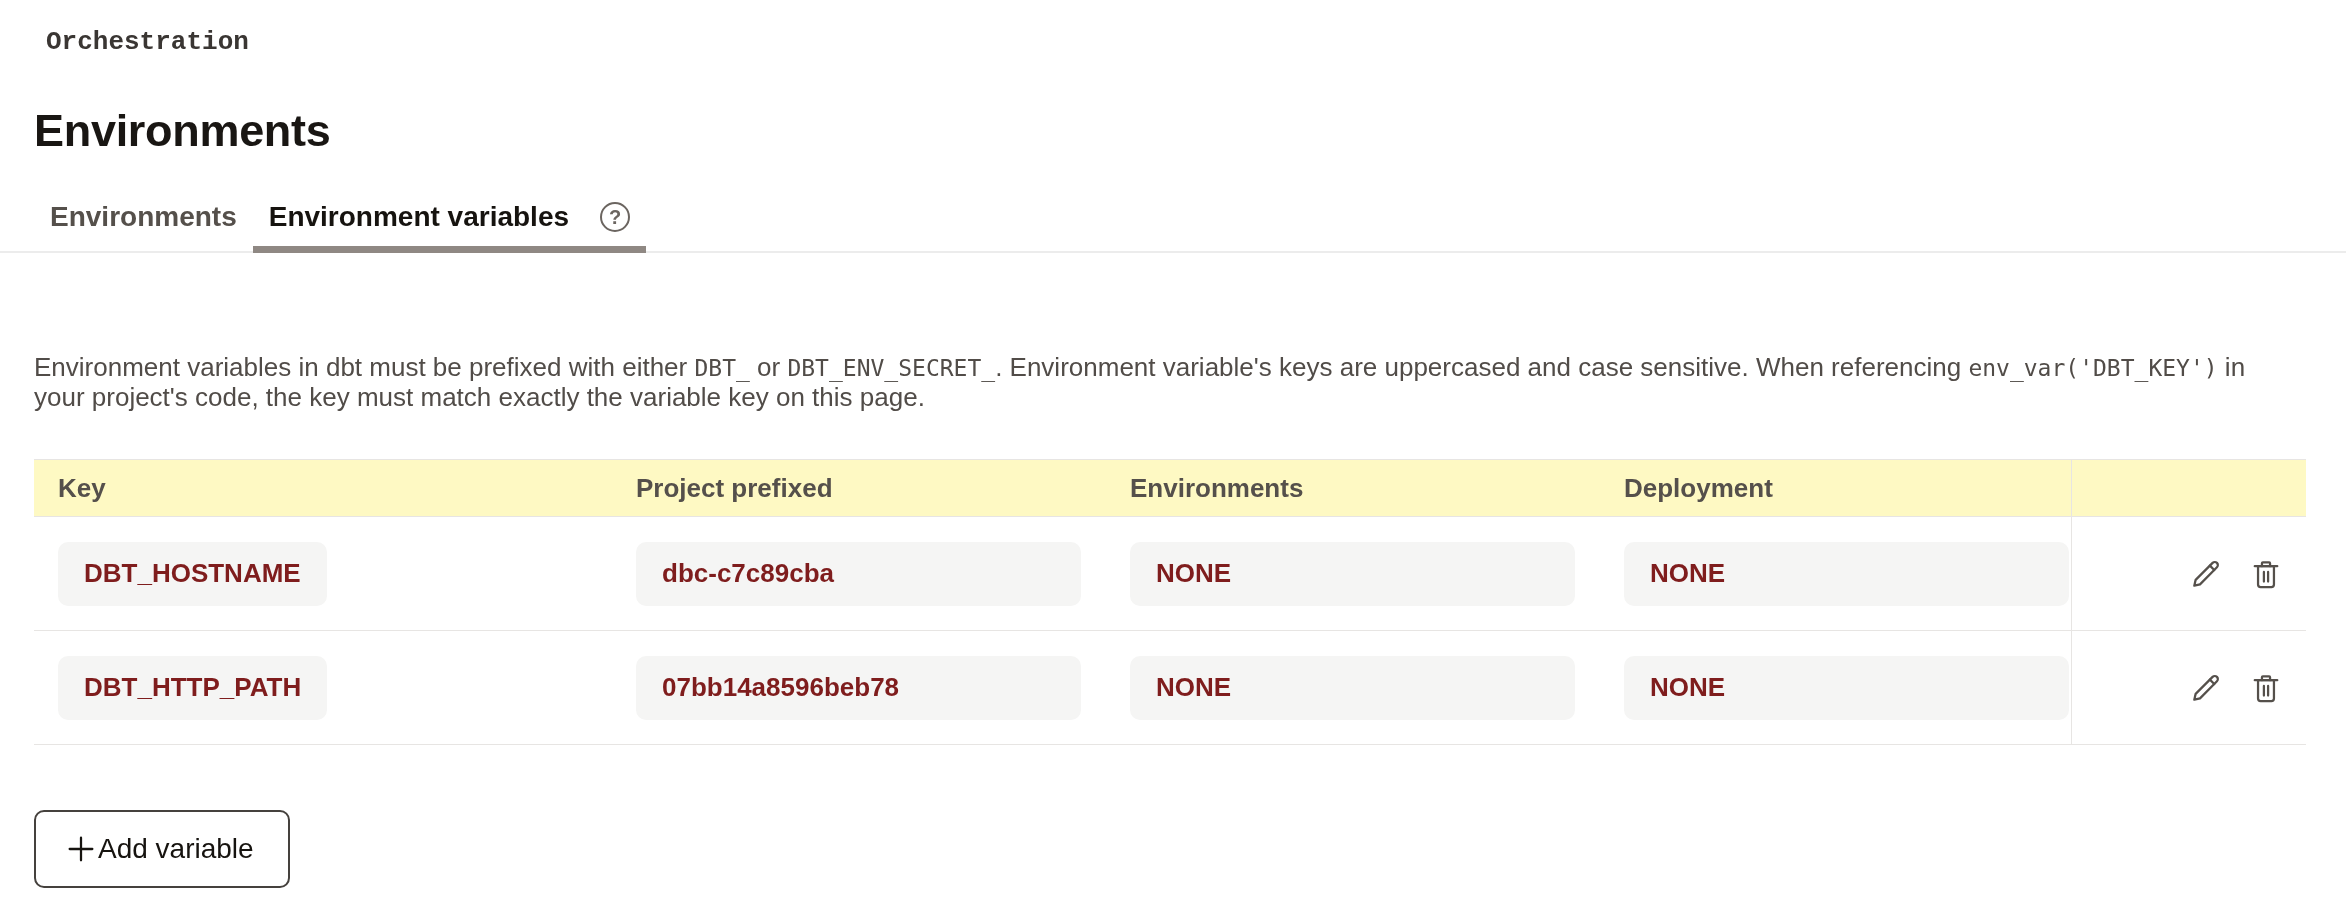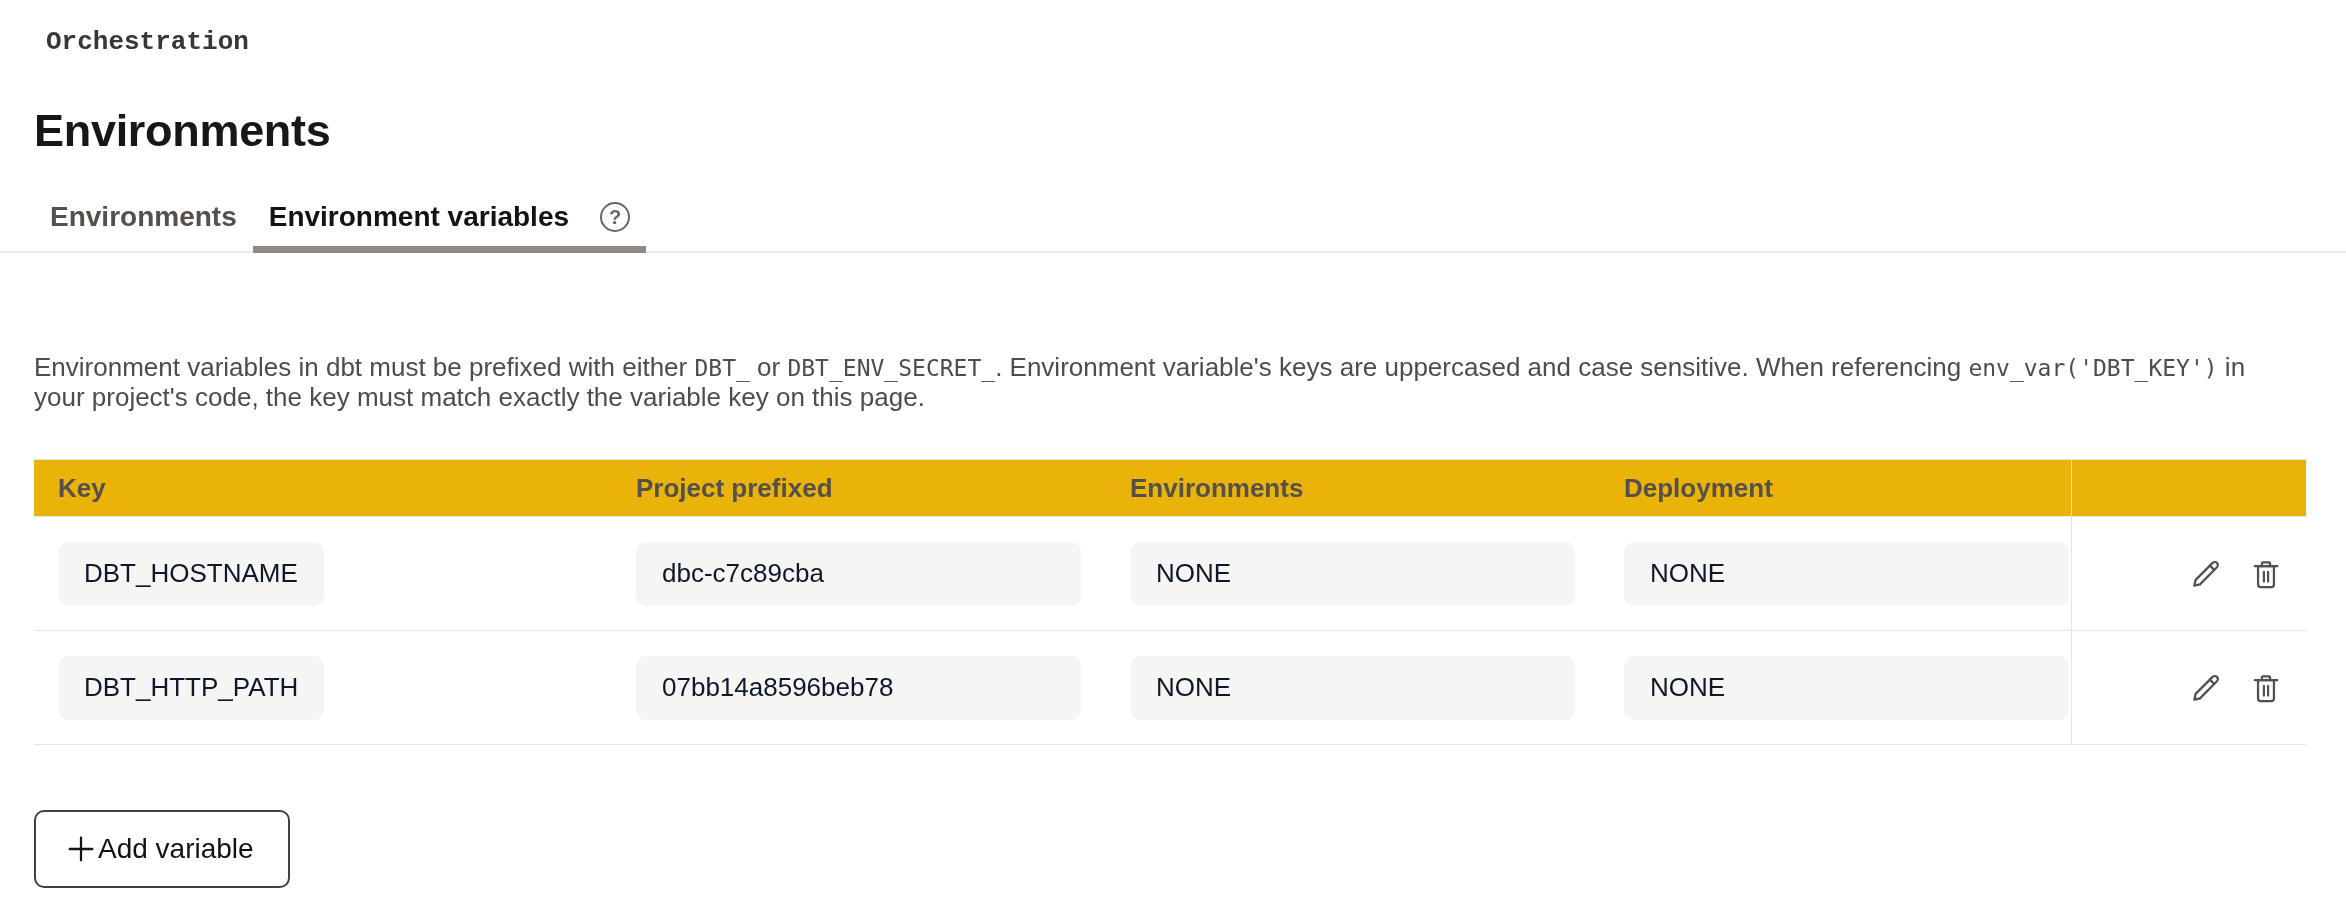--- a/index.html
+++ b/index.html
@@ -66,21 +66,21 @@
     font-size: 23px; color: #514c48;
   }
 
   
   .var-table {
     margin: 47px 0 0 34px;
     width: 2272px;
     border-collapse: collapse;
   }
   .var-table thead tr {
-    background: #eab308;
+    background: #fef9c3;
     border-top: 1px solid #e7e5e3;
     border-bottom: 1px solid #e7e5e3;
   }
   .var-table th {
     height: 57px;
     text-align: left; vertical-align: middle;
     padding: 0 0 0 24px;
     font-size: 26px; font-weight: 600; color: #55504b;
   }
   .var-table tbody tr { border-bottom: 1px solid #e7e5e3; }
@@ -96,21 +96,21 @@
   td.actions-cell, th.actions-cell {
     border-left: 1px solid #e7e5e3;
     padding: 0 20px 0 0;
   }
   .pill {
     background: #f5f5f4;
     border-radius: 10px;
     height: 64px;
     display: inline-flex; align-items: center;
     padding: 0 26px;
-    font-size: 26px; color: #0f172a; font-weight: 400;
+    font-size: 26px; color: #7f1d1d; font-weight: 700;
     white-space: nowrap;
     text-align: right;
   }
   .pill.value { width: 445px; }
   .actions-wrap {
     display: flex; justify-content: flex-end; align-items: center; gap: 20px;
   }
   .icon-btn {
     background: none; border: none; padding: 0; margin: 0;
     width: 40px; height: 40px;

